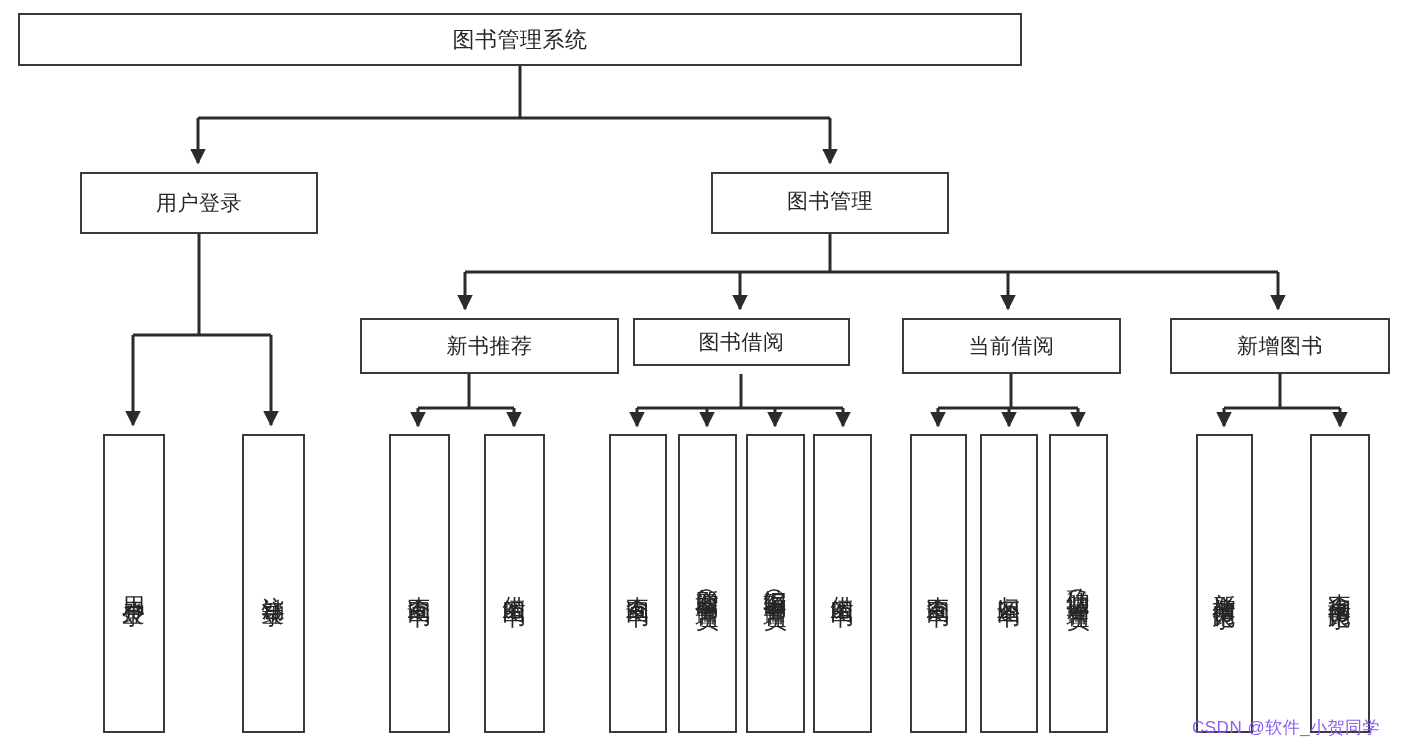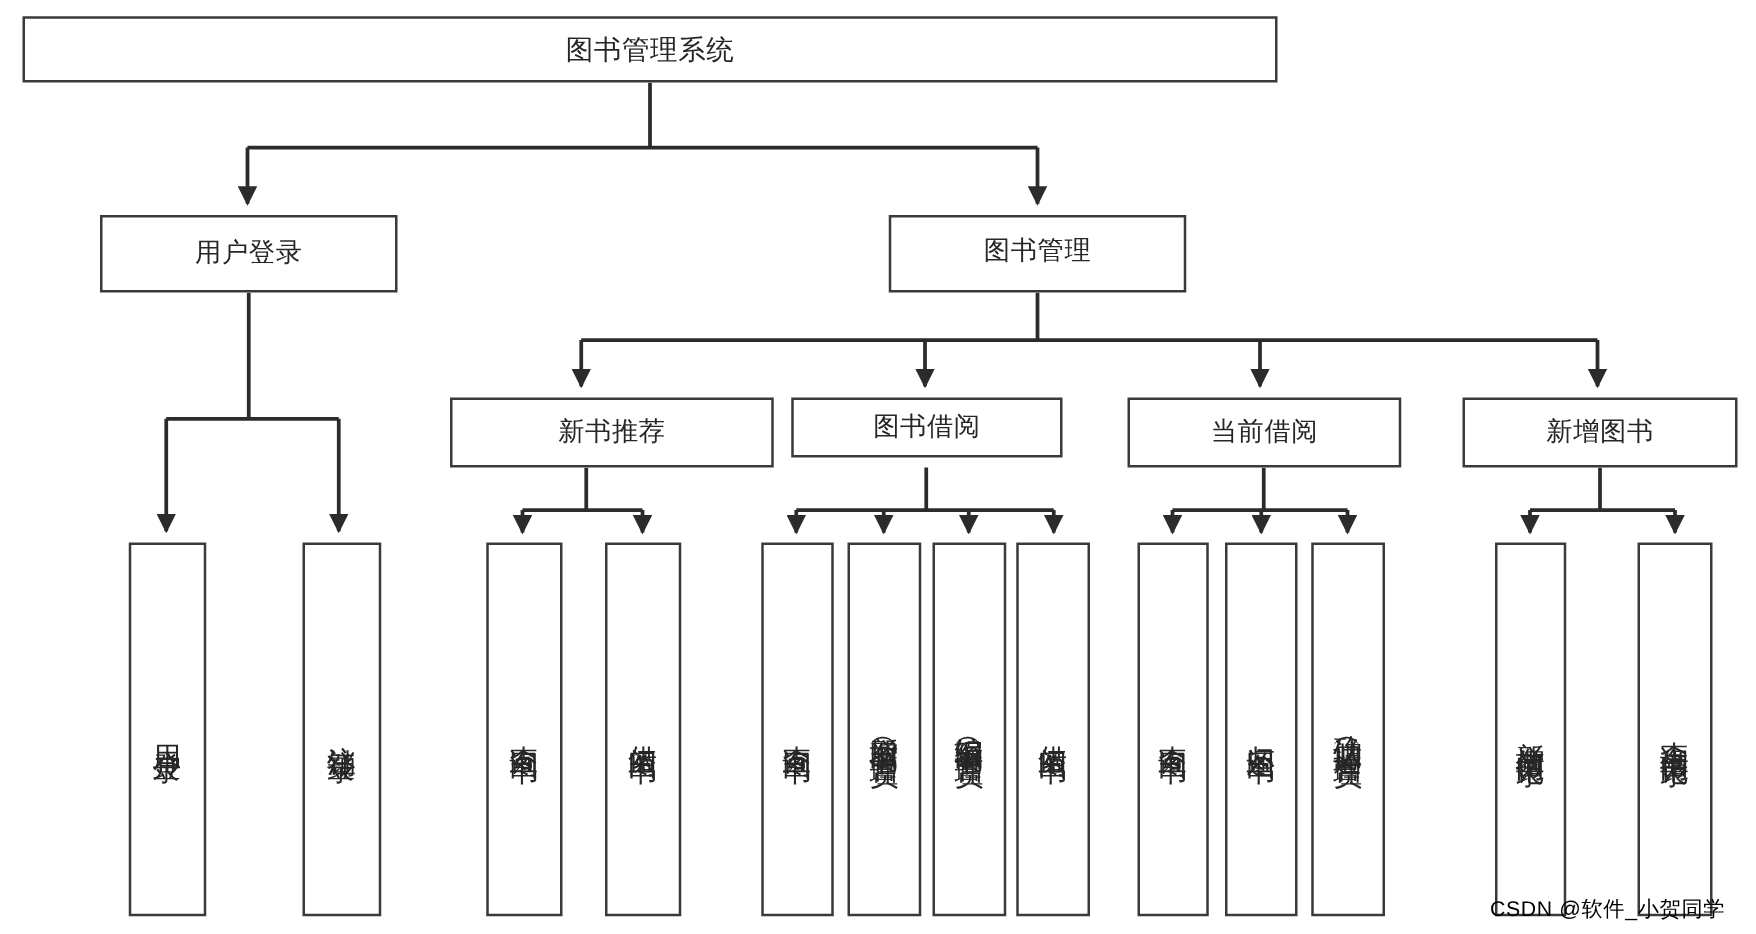--- a/index.html
+++ b/index.html
@@ -60,21 +60,21 @@
     text-orientation: upright;
     font-size: 23px;
     line-height: 1.05;
     letter-spacing: 3px;
     white-space: nowrap;
     max-height: 100%;
   }
   .watermark {
     position: absolute;
     font-size: 17px;
-    color: #000000;
+    color: #8b5cf6;
     white-space: nowrap;
     letter-spacing: 0.5px;
   }
 </style>
 </head>
 <body>
 
 <div id="canvas">
 
   <svg class="edges" viewBox="0 0 1405 747" width="1405" height="747">

